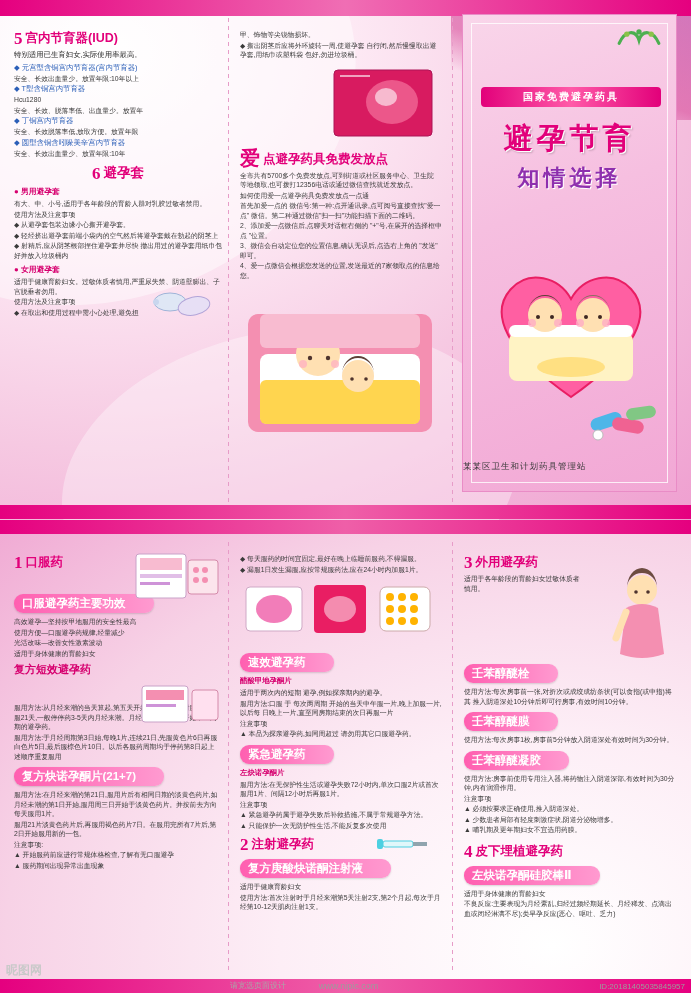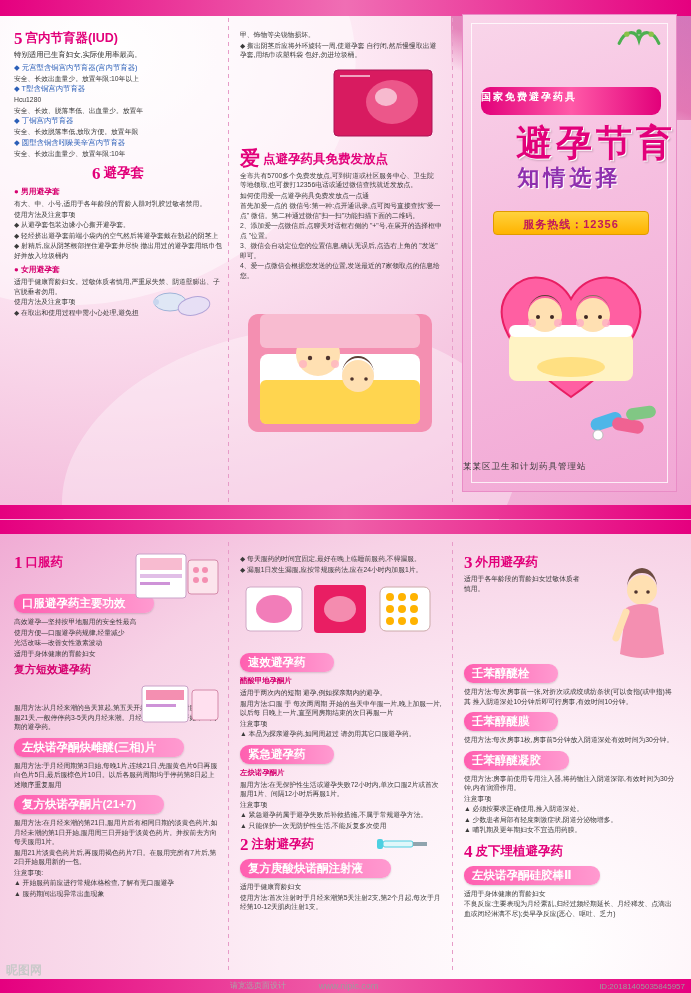--- a/index.html
+++ b/index.html
@@ -92,29 +92,29 @@
     position:absolute; left:462px; top:14px; width:215px; height:478px;
     background:linear-gradient(160deg,#f9d6ea 0%, #f6bfe0 40%, #f2a8d5 100%);
     border:1px solid #e98cc6;
     overflow:hidden;
   }
   .cover-inner {
     position:absolute; left:8px; top:8px; right:8px; bottom:8px;
     border:1px solid rgba(255,255,255,.8);
   }
   .cover-band {
-    position:absolute; left:18px; top:72px; width:180px; height:28px;
+    position:absolute; left:18px; top:72px; width:180px; height:20px;
     background:linear-gradient(90deg,#e2007a,#ff5aa8,#e2007a);
-    border-radius:9px; color:#fff; font-size:10px; font-weight:bold;
-    text-align:left; line-height:20px; letter-spacing:2px;
+    border-radius:4px; color:#fff; font-size:10px; font-weight:bold;
+    text-align:center; line-height:20px; letter-spacing:2px;
   }
   .cover-title {
-    position:absolute; left:0; right:0; top:104px; text-align:right;
+    position:absolute; left:0; right:0; top:104px; text-align:center;
     font-family:"Liberation Serif", serif;
-    font-size:36px; font-weight:bold; color:#e2007a; letter-spacing:4px;
+    font-size:29px; font-weight:bold; color:#e2007a; letter-spacing:4px;
     text-shadow:1px 1px 0 #fff, 2px 2px 2px rgba(0,0,0,.18);
   }
   .cover-title2 {
     position:absolute; left:0; right:0; top:148px; text-align:center;
     font-family:"Liberation Serif", serif;
     font-size:22px; font-weight:bold; color:#8e2fae; letter-spacing:4px;
     text-shadow:1px 1px 0 #fff;
   }
   .hotline {
     position:absolute; left:30px; top:196px; width:156px; height:24px;
@@ -249,21 +249,20 @@
       <svg class="logo" viewBox="0 0 60 34">
         <path d="M4 24 C12 6, 26 6, 30 20 C34 6, 48 6, 56 24" fill="none" stroke="#4caf50" stroke-width="4" stroke-linecap="round"></path>
         <circle cx="14" cy="12" r="3.5" fill="#8bc34a"></circle>
         <circle cx="30" cy="9" r="3.5" fill="#4caf50"></circle>
         <circle cx="46" cy="12" r="3.5" fill="#8bc34a"></circle>
       </svg>
 
       <div class="cover-band">国家免费避孕药具</div>
       <div class="cover-title">避孕节育</div>
       <div class="cover-title2">知情选择</div>
-      <div class="hotline">服务热线：12356</div>
 
       <svg style="position:absolute; left:12px; top:232px;" width="192" height="160" viewBox="0 0 192 160">
         <path d="M96 150 C30 104, 14 66, 36 42 C54 22, 84 30, 96 52 C108 30, 138 22, 156 42 C178 66, 162 104, 96 150 Z" fill="#ff5fa2" stroke="#e91e63" stroke-width="2"></path>
         <rect x="34" y="86" width="124" height="48" rx="8" fill="#fff3c4"></rect>
         <rect x="34" y="78" width="124" height="12" rx="6" fill="#ffffff"></rect>
         <circle cx="70" cy="68" r="17" fill="#ffe0b2"></circle>
         <path d="M53 66 a17 17 0 0 1 34 0 a17 18 0 0 0 -34 0" fill="#5d4037"></path>
         <circle cx="63" cy="70" r="2" fill="#3e2723"></circle>
         <circle cx="77" cy="70" r="2" fill="#3e2723"></circle>
         <circle cx="57" cy="76" r="4" fill="#ffadc4" opacity=".8"></circle>
@@ -325,23 +324,20 @@
 
       <svg style="position:absolute; right:0; top:128px;" width="80" height="44" viewBox="0 0 80 44">
         <rect x="2" y="4" width="46" height="36" rx="3" fill="#ffffff" stroke="#c9a2c8"></rect>
         <rect x="6" y="8" width="38" height="10" fill="#f48fb1"></rect>
         <rect x="6" y="22" width="30" height="3" fill="#ce93d8"></rect>
         <rect x="52" y="8" width="26" height="30" rx="3" fill="#ffe0ef" stroke="#d48aaa"></rect>
       </svg>
 
       <p class="tiny" style="margin-top:26px;">服用方法:从月经来潮的当天算起,第五天开始服药,每晚定时服1片,连服21天,一般停停药3-5天内月经来潮。月经来潮后第五天开始下一周期的避孕药。</p>
 
-      <div class="pill-row">
-        <span class="pink-pill">左炔诺孕酮炔雌醚(三相)片</span>
-      </div>
       <p class="tiny">服用方法:于月经周期第3日始,每晚1片,连续21日,先服黄色片6日再服白色片5日,最后服棕色片10日。以后各服药周期均于停药第8日起上述顺序重复服用</p>
 
       <div class="pill-row">
         <span class="pink-pill">复方炔诺孕酮片(21+7)</span>
       </div>
       <p class="tiny">服用方法:在月经来潮的第21日,服用片后有相同日期的淡黄色药片,如月经未潮的第1日开始,服用周三日开始于淡黄色药片。并按前去方向每天服用1片。</p>
       <p class="tiny">服用21片淡黄色药片后,再服用褐色药片7日。在服用完所有7片后,第2日开始服用新的一包。</p>
       <p class="tiny">注意事项:</p>
       <p class="tiny">▲ 开始服药前应进行常规体格检查,了解有无口服避孕</p>
       <p class="tiny">▲ 服药期间出现异常出血现象</p>

